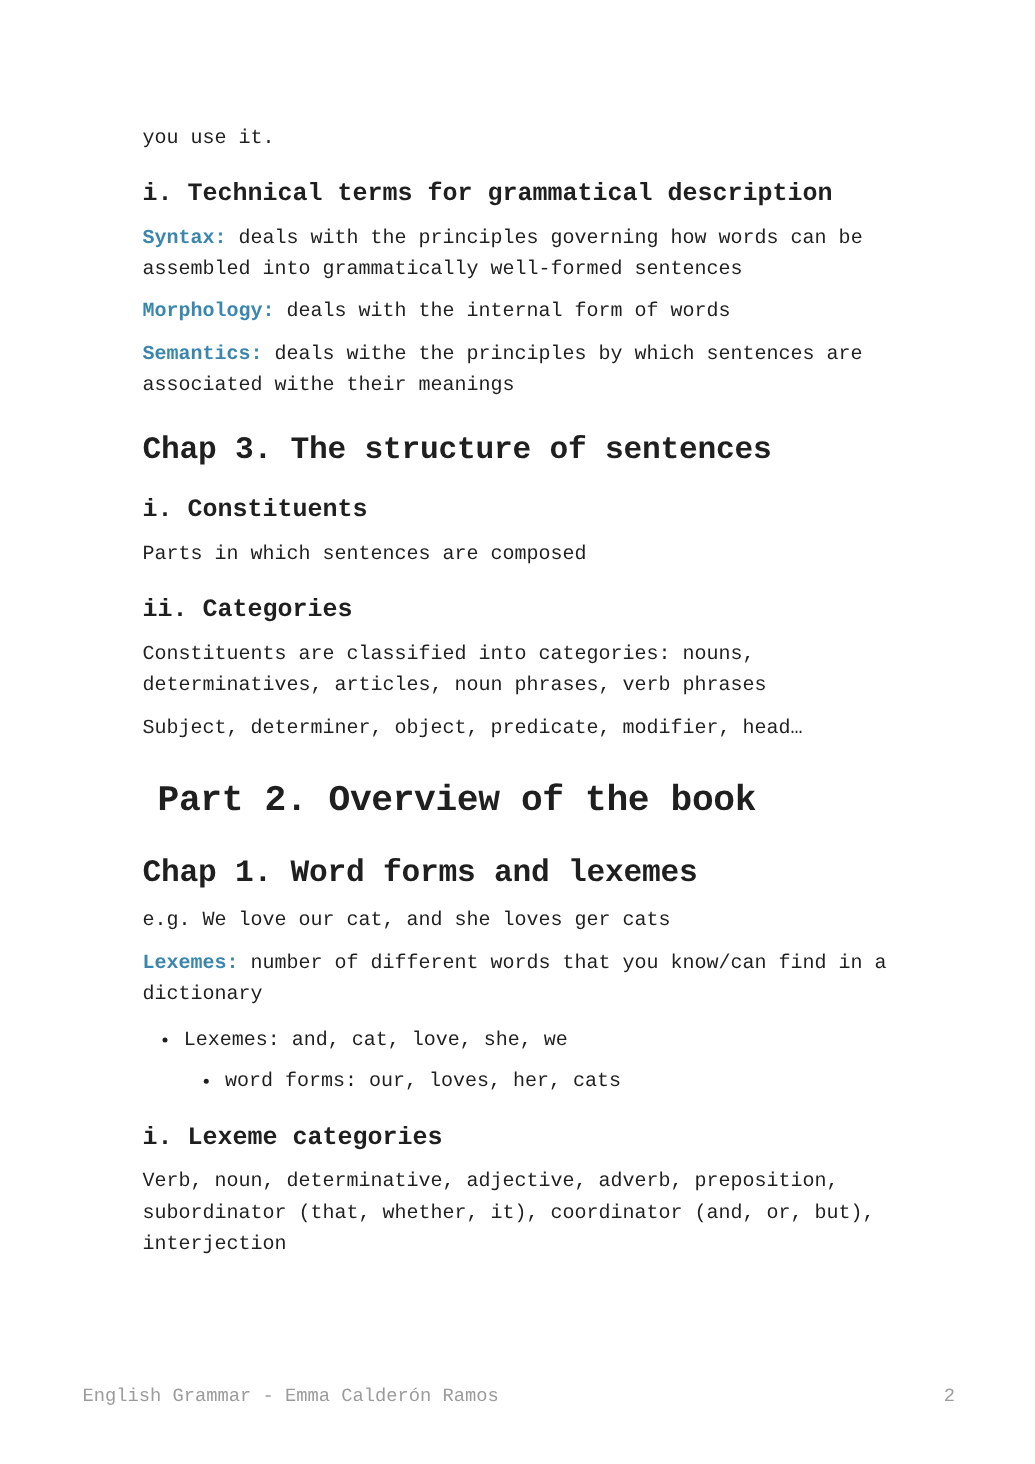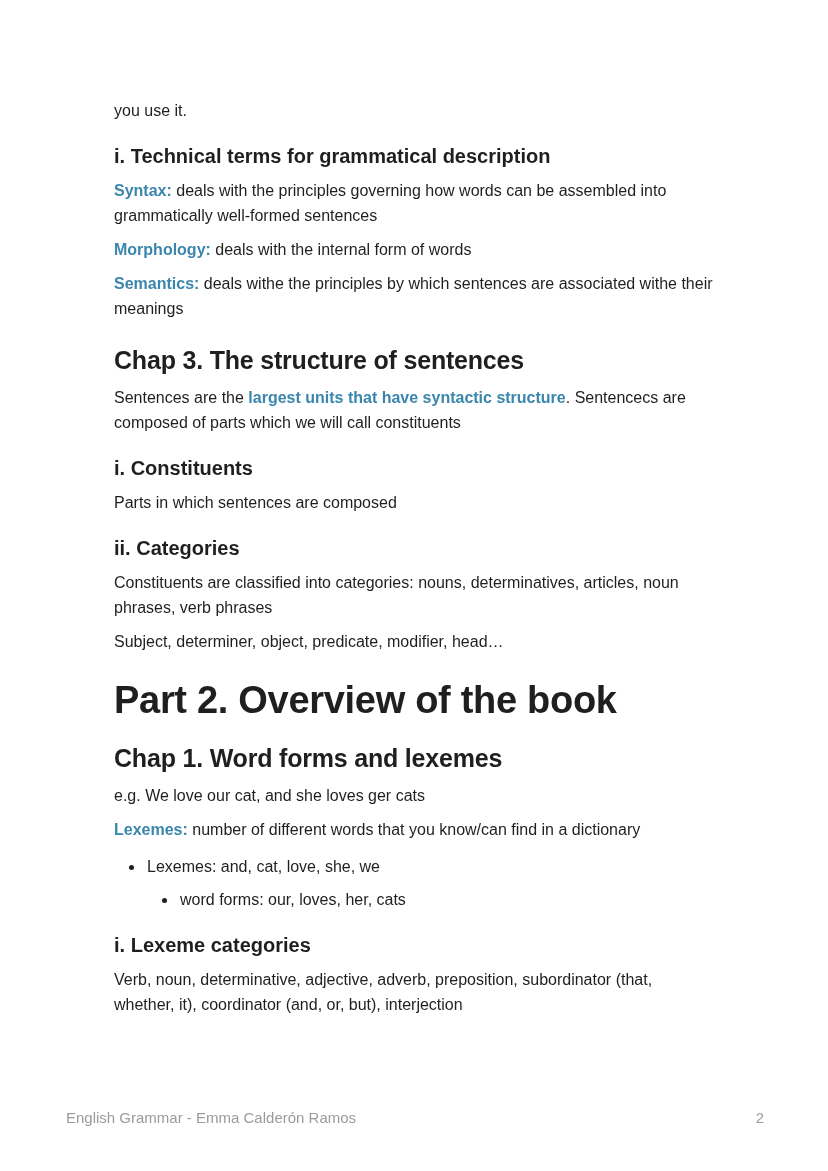--- a/index.html
+++ b/index.html
@@ -5,40 +5,40 @@
   html, body {
     margin: 0;
     padding: 0;
     background: #ffffff;
   }
   .page {
     position: relative;
     width: 800px;
     height: 1171px;
     background: var(--background, #ffffff);
-    font-family: Liberation Sans, sans-serif;
+    font-family: Liberation Mono, monospace;
     color: var(--text, #1f1f1f);
     overflow: hidden;
     margin: 0 auto;
   }
   .content {
     padding: 98px 98px 0 100px;
   }
   .content > :first-child { margin-top: 0; }
   p.body {
     font-size: 16px;
     line-height: 25px;
     margin: 9px 0 0 0;
   }
   h1.part-heading {
-    font-size: 38px;
+    font-size: 29px;
     line-height: 38px;
     font-weight: 700;
     letter-spacing: -0.3px;
-    margin: 27px 0 0 0;
+    margin: 27px 0 0 12px;
   }
   h2.chapter-heading {
     font-size: 25px;
     line-height: 32px;
     font-weight: 700;
     letter-spacing: -0.2px;
     margin: 23px 0 0 0;
   }
   h3.sub-heading {
     font-size: 20px;
@@ -82,21 +82,20 @@
     <h3 class="sub-heading">i. Technical terms for grammatical description</h3>
 
     <p class="body"><span class="term">Syntax:</span><span> deals with the principles governing how words can be assembled into grammatically well-formed sentences</span></p>
 
     <p class="body"><span class="term">Morphology:</span><span> deals with the internal form of words</span></p>
 
     <p class="body"><span class="term">Semantics:</span><span> deals withe the principles by which sentences are associated withe their meanings</span></p>
 
     <h2 class="chapter-heading">Chap 3. The structure of sentences</h2>
 
-    <p class="body"><span>Sentences are the </span><span class="highlight">largest units that have syntactic structure</span><span>. Sentencecs are composed of parts which we will call constituents</span></p>
 
     <h3 class="sub-heading">i. Constituents</h3>
     <p class="body">Parts in which sentences are composed</p>
 
     <h3 class="sub-heading">ii. Categories</h3>
     <p class="body">Constituents are classified into categories: nouns, determinatives, articles, noun phrases, verb phrases</p>
 
     <p class="body">Subject, determiner, object, predicate, modifier, head…</p>
 
     <h1 class="part-heading">Part 2. Overview of the book</h1>

